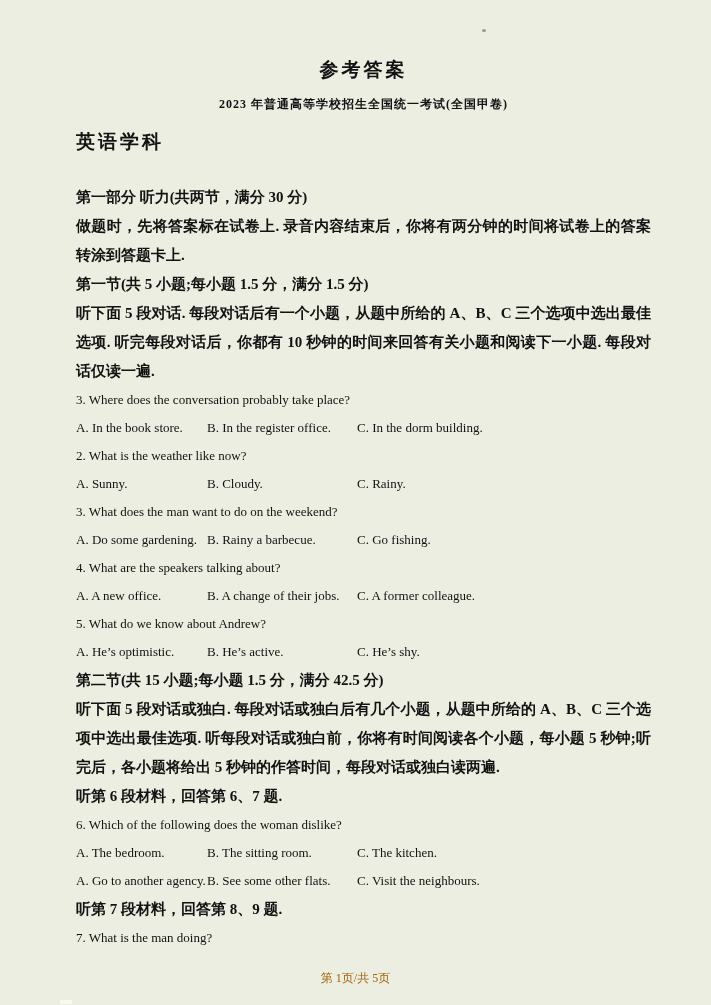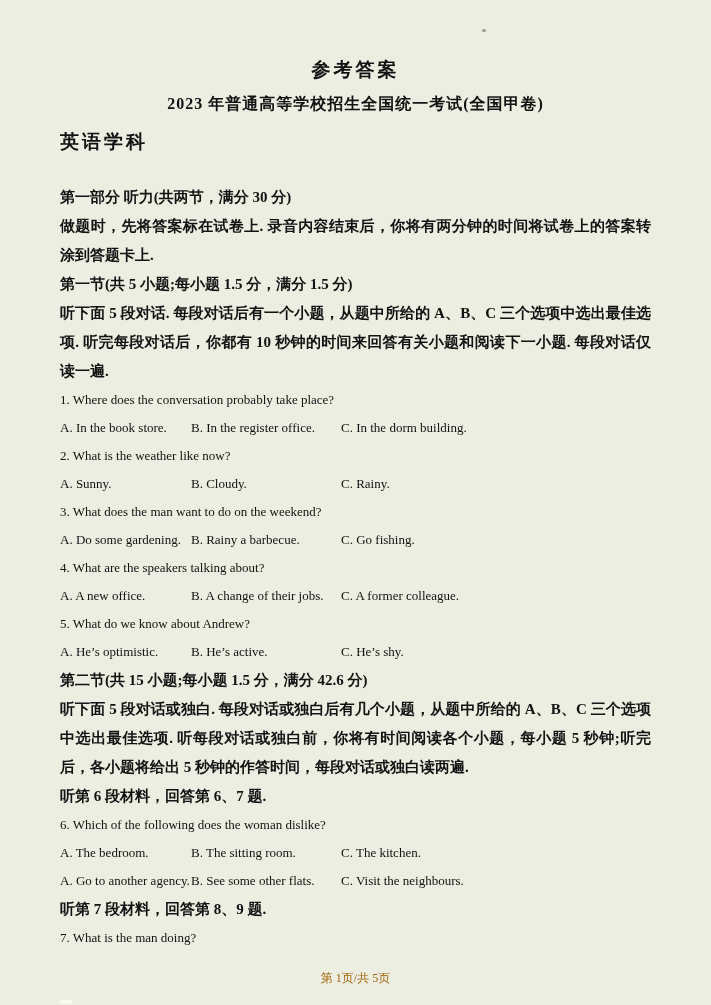--- a/index.html
+++ b/index.html
@@ -5,33 +5,33 @@
   html, body { margin: 0; padding: 0; }
   body { background: #888; }
   .page {
     position: relative;
     width: 711px;
     height: 1005px;
     margin: 0 auto;
     background: #ebeee0;
     color: #121212;
     box-sizing: border-box;
-    padding: 54px 60px 0 60px;
+    padding: 54px 60px 0 76px;
     font-family: "Liberation Serif", "DejaVu Serif", serif;
     overflow: hidden;
   }
   
   .doc-title {
     margin: 0; text-align: center;
     font-size: 19px; font-weight: bold; letter-spacing: 3px;
     line-height: 31px;
   }
   .exam-title {
     margin: 0; text-align: center;
-    font-size: 16px; font-weight: bold; letter-spacing: 1px;
+    font-size: 12px; font-weight: bold; letter-spacing: 1px;
     line-height: 38px;
   }
   .subject-title {
     margin: 0; text-align: left;
     font-size: 19px; font-weight: bold; letter-spacing: 3px;
     line-height: 38px;
   }
   
   .ch {
     margin: 0;
@@ -80,21 +80,21 @@
   <h2 class="exam-title">2023 年普通高等学校招生全国统一考试(全国甲卷)</h2>
   <h3 class="subject-title">英语学科</h3>
 
   <p class="ch first">第一部分  听力(共两节，满分 30 分)</p>
   <p class="ch para">做题时，先将答案标在试卷上. 录音内容结束后，你将有两分钟的时间将试卷上的答案转涂到答题卡上.</p>
 
   <p class="ch">第一节(共 5 小题;每小题 1.5 分，满分 1.5 分)</p>
   <p class="ch para">听下面 5 段对话. 每段对话后有一个小题，从题中所给的 A、B、C 三个选项中选出最佳选项. 听完每段对话后，你都有 10 秒钟的时间来回答有关小题和阅读下一小题. 每段对话仅读一遍.</p>
 
   <div>
-    <p class="en">1. Where does the conversation probably take place?</p>
+    <p class="en">3. Where does the conversation probably take place?</p>
     <p class="en">
       <span class="opt opt-a">A. In the book store.</span><span class="opt opt-b">B. In the register office.</span><span class="opt">C. In the dorm building.</span>
     </p>
   </div>
 
   <div>
     <p class="en">2. What is the weather like now?</p>
     <p class="en">
       <span class="opt opt-a">A. Sunny.</span><span class="opt opt-b">B. Cloudy.</span><span class="opt">C. Rainy.</span>
     </p>
@@ -114,21 +114,21 @@
     </p>
   </div>
 
   <div>
     <p class="en">5. What do we know about Andrew?</p>
     <p class="en">
       <span class="opt opt-a">A. He’s optimistic.</span><span class="opt opt-b">B. He’s active.</span><span class="opt">C. He’s shy.</span>
     </p>
   </div>
 
-  <p class="ch">第二节(共 15 小题;每小题 1.5 分，满分 42.6 分)</p>
+  <p class="ch">第二节(共 15 小题;每小题 1.5 分，满分 42.5 分)</p>
   <p class="ch para">听下面 5 段对话或独白. 每段对话或独白后有几个小题，从题中所给的 A、B、C 三个选项中选出最佳选项. 听每段对话或独白前，你将有时间阅读各个小题，每小题 5 秒钟;听完后，各小题将给出 5 秒钟的作答时间，每段对话或独白读两遍.</p>
 
   <p class="ch">听第 6 段材料，回答第 6、7 题.</p>
 
   <div>
     <p class="en">6. Which of the following does the woman dislike?</p>
     <p class="en">
       <span class="opt opt-a">A. The bedroom.</span><span class="opt opt-b">B. The sitting room.</span><span class="opt">C. The kitchen.</span>
     </p>
   </div>

